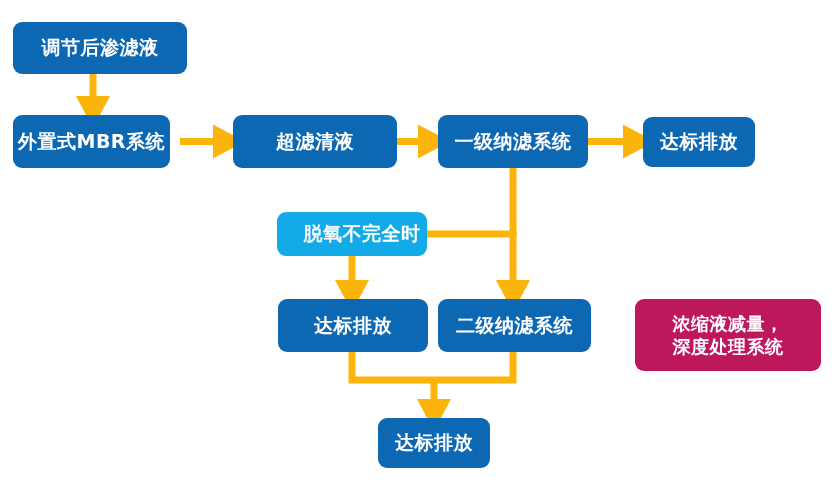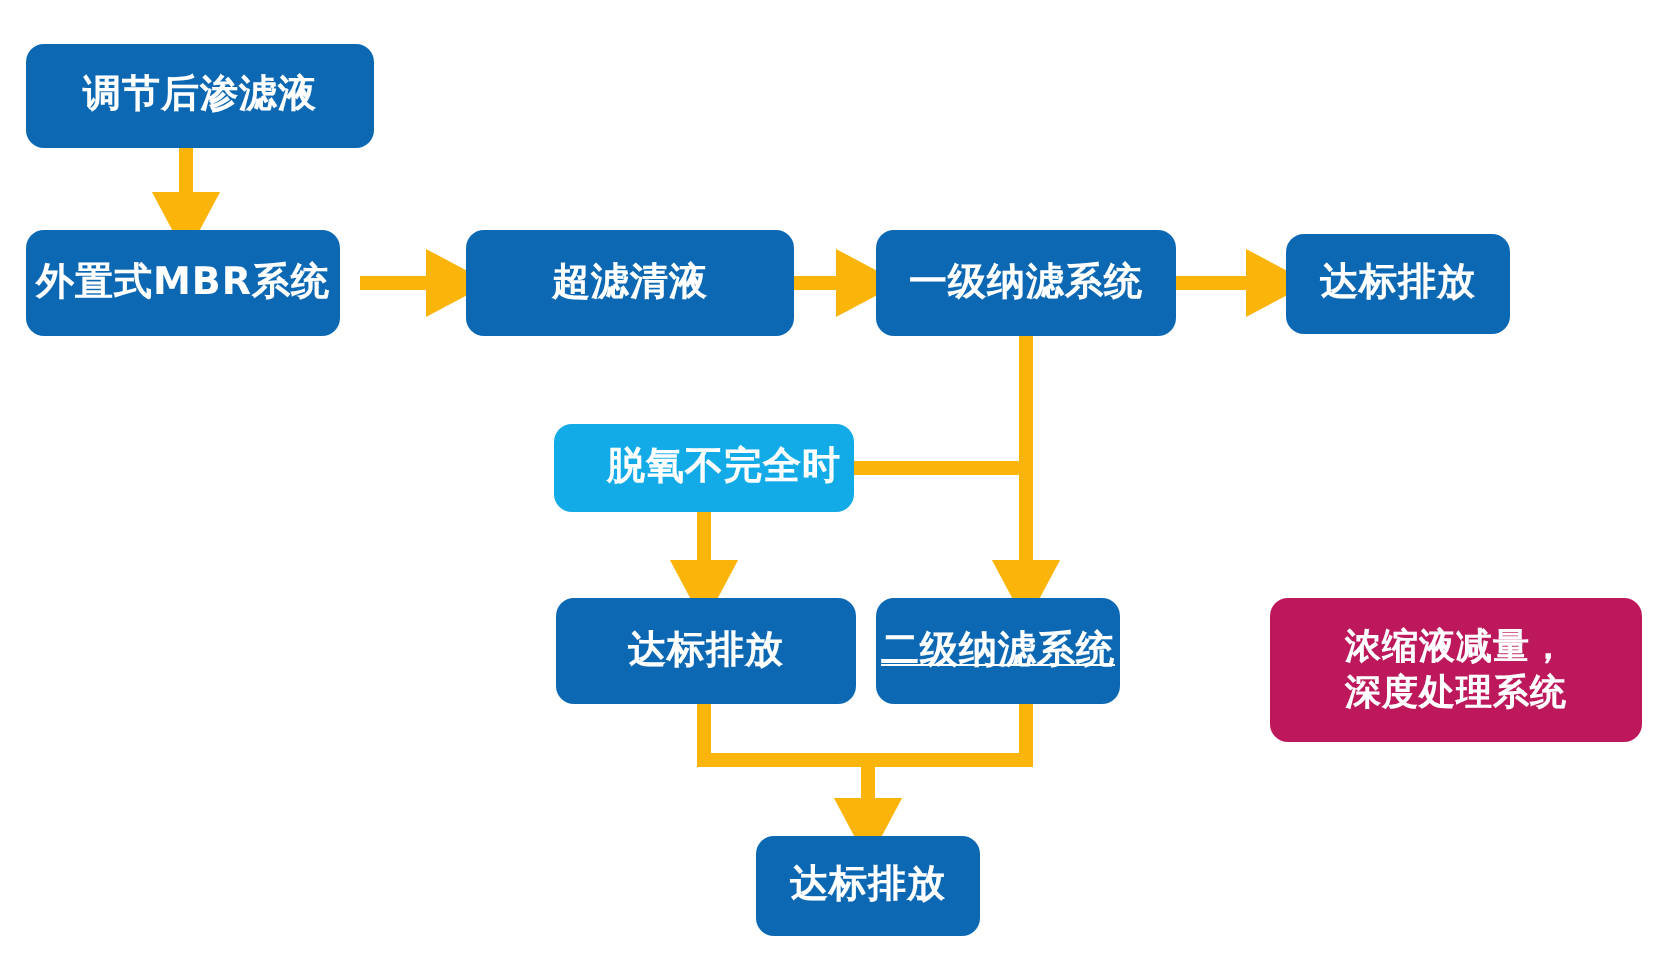--- a/index.html
+++ b/index.html
@@ -102,21 +102,21 @@
   </div>
 
   <div class="node light-blue" style="left:277px; top:212px; width:150px; height:44px;">
     <span>脱氧不完全时</span>
   </div>
 
   <div class="node dark-blue" style="left:278px; top:299px; width:150px; height:53px;">
     <span>达标排放</span>
   </div>
 
-  <div class="node dark-blue" style="left:438px; top:299px; width:122px; height:53px;text-decoration:underline;">
+  <div class="node dark-blue" style="left:438px; top:299px; width:153px; height:53px;">
     <span>二级纳滤系统</span>
   </div>
 
   <div class="node green" style="left:635px; top:299px; width:186px; height:72px; flex-direction:column;">
     <span>浓缩液减量，</span>
     <span class="line2">深度处理系统</span>
   </div>
 
   <div class="node dark-blue" style="left:378px; top:418px; width:112px; height:50px;">
     <span>达标排放</span>

